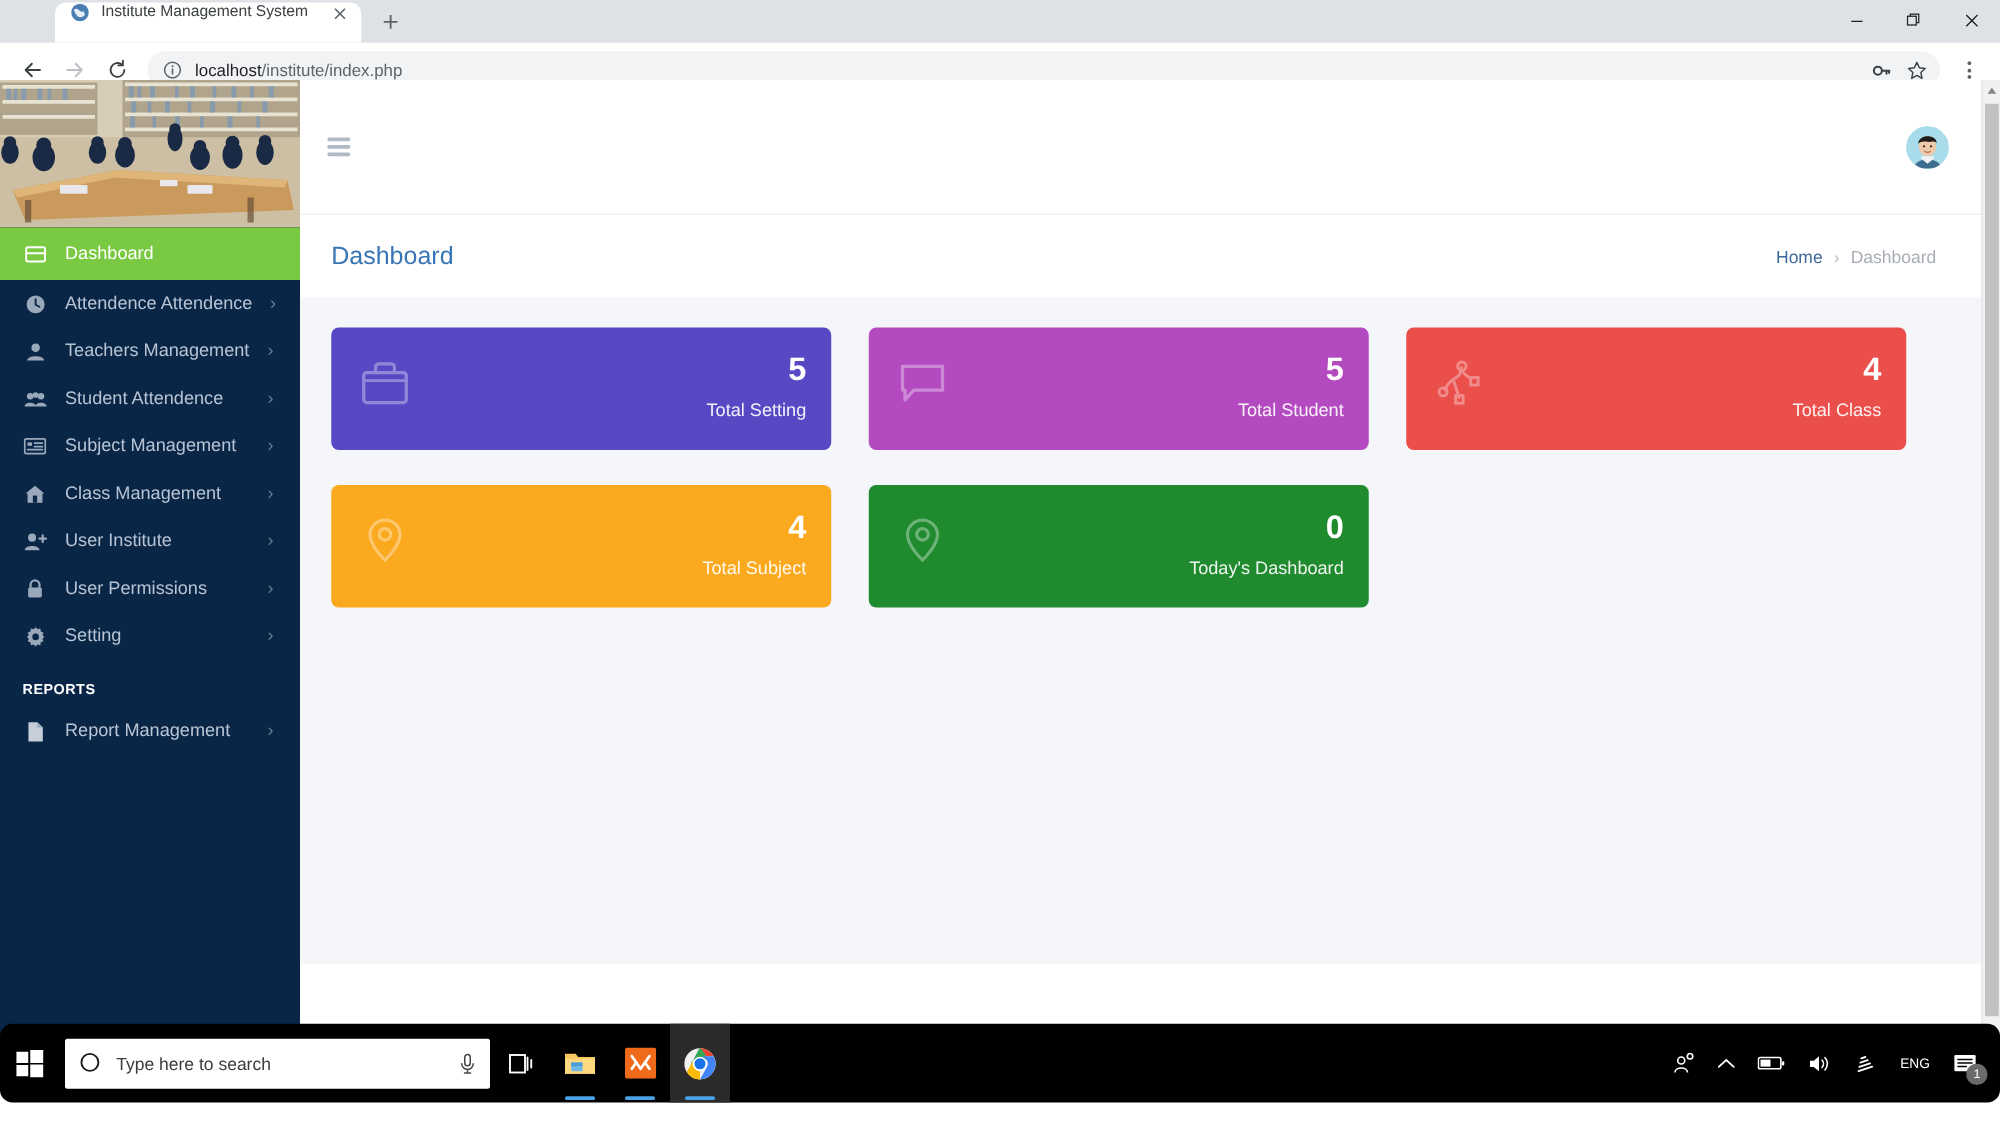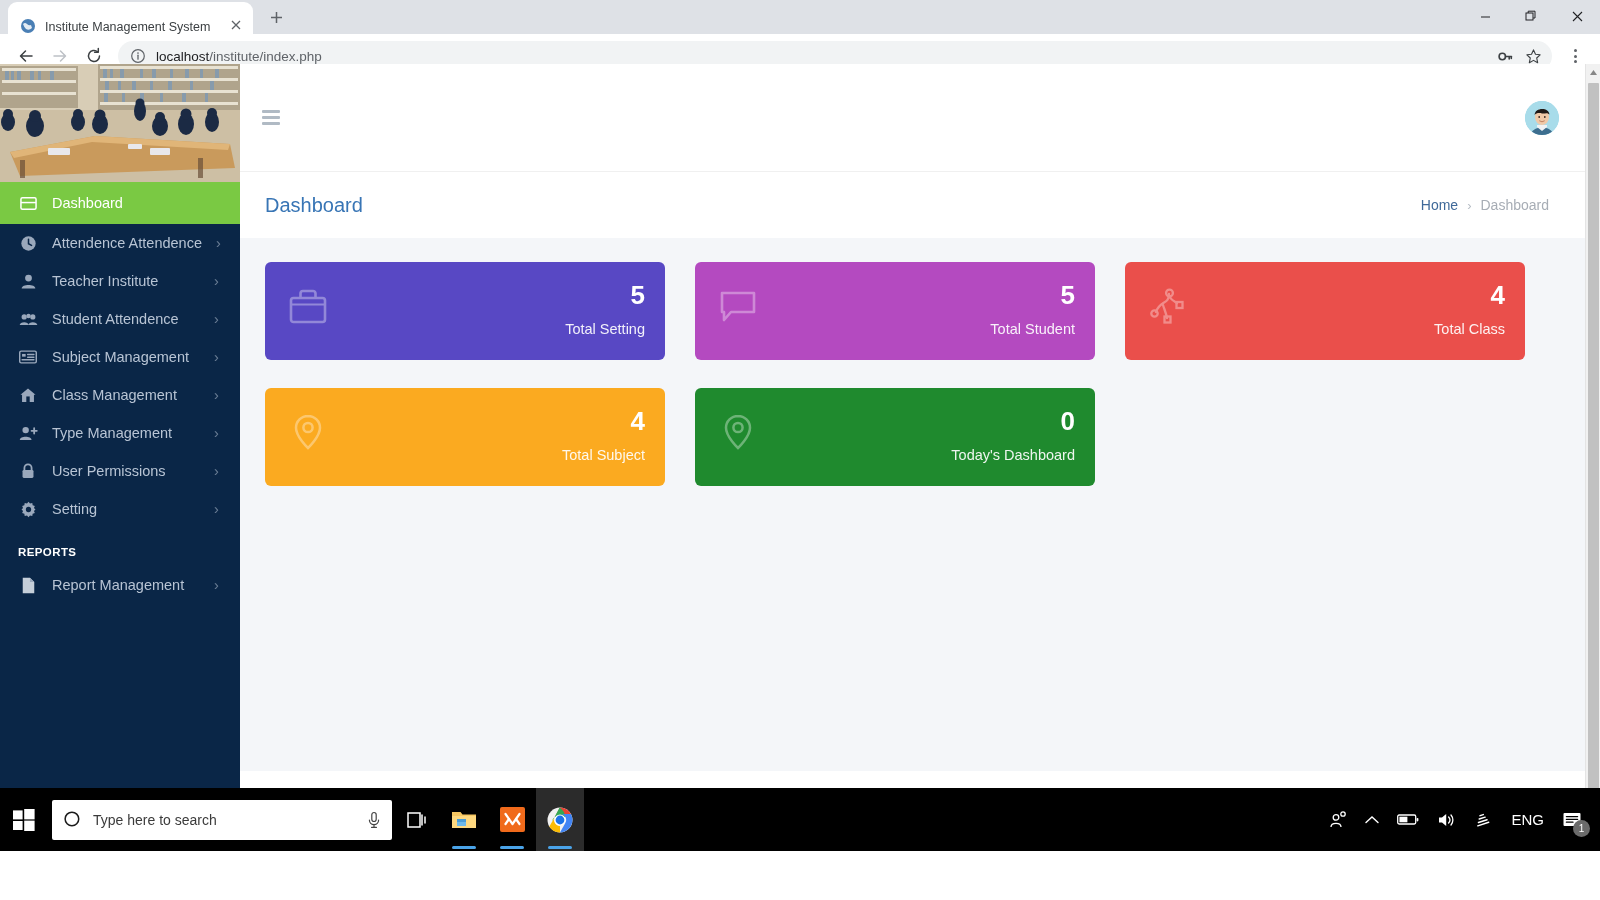--- a/index.html
+++ b/index.html
@@ -9,22 +9,22 @@
     overflow: hidden;
     background: #ffffff;
   }
 
   
   .browser { width: 1600px; height: 837px; background: #dee1e6; position: relative; }
 
   .tabstrip { height: 34px; background: #dee1e6; display: flex; align-items: flex-end; padding-left: 8px; position: relative; }
   .tab {
     height: 32px; width: 245px; background: #ffffff;
-    border-radius: 9px 9px 0 0; display: flex; align-items: flex-end;
-    padding: 0 8px 0 12px; gap: 9px; position: relative;
+    border-radius: 9px 9px 0 0; display: flex; align-items: flex-start;
+    padding: 0 8px 0 12px; gap: 9px; position: relative; margin-left: 36px;
   }
   .tab-favicon { width: 16px; height: 16px; flex: 0 0 16px; }
   .tab-title {
     flex: 1; font-size: 12.5px; color: #3c4043; white-space: nowrap;
     overflow: hidden; text-overflow: ellipsis;
   }
   .tab-close { width: 18px; height: 18px; flex: 0 0 18px; display: flex; align-items: center; justify-content: center; border-radius: 50%; }
   .newtab { width: 30px; height: 30px; margin-left: 8px; margin-bottom: 2px; display: flex; align-items: center; justify-content: center; border-radius: 50%; }
 
   .wincontrols { position: absolute; right: 0; top: 0; display: flex; height: 32px; }
@@ -109,32 +109,32 @@
   
   .pg-footer { position: absolute; left: 240px; bottom: 0; width: 1345px; height: 66px; background: #ffffff; }
   .pg-footer .ftr-block { position: absolute; right: 96px; top: 10px; width: 100px; height: 32px; background: #ffffff; }
 
   
   .scrollbar { width: 15px; height: 773px; background: #f1f1f1; position: relative; border-left: 1px solid #e4e4e4; }
   .sb-arrow-btn { height: 17px; display: flex; align-items: center; justify-content: center; }
   .sb-thumb { position: absolute; left: 2px; top: 19px; width: 11px; height: 730px; background: #c1c1c1; border-radius: 1px; }
 
   
-  .taskbar { position: absolute; left: 0; top: 788px; width: 1600px; height: 63px; background: #000000; display: flex; align-items: center; }
+  .taskbar { position: absolute; left: 0; top: 819px; width: 1600px; height: 63px; background: #000000; display: flex; align-items: center; border-radius: 10px; }
   .start { width: 48px; height: 63px; display: flex; align-items: center; justify-content: center; }
   .tb-search {
     width: 340px; height: 40px; background: #ffffff; border-radius: 2px;
     display: flex; align-items: center; padding: 0 10px 0 12px; gap: 12px; margin-left: 4px;
   }
   .tb-search .s-txt { flex: 1; font-size: 14px; color: #3b3b3b; }
   .tb-icon { width: 48px; height: 63px; display: flex; align-items: center; justify-content: center; position: relative; }
   .tb-icon.running::after { content: ""; position: absolute; bottom: 2px; left: 12px; width: 24px; height: 3px; background: #4aa3e8; border-radius: 2px; }
   .tb-icon.active { background: #2b2b2b; }
   .tray { margin-left: auto; display: flex; align-items: center; gap: 0; padding-right: 6px; height: 63px; }
-  .tray-it { padding: 0 9px; height: 63px; display: flex; align-items: center; justify-content: center; color: #ffffff; font-size: 15px; }
+  .tray-it { padding: 0 9px; height: 63px; display: flex; align-items: center; justify-content: center; color: #ffffff; font-size: 11px; }
   .notif { position: relative; padding: 0 12px 0 9px; height: 63px; display: flex; align-items: center; }
   .notif .badge {
     position: absolute; right: 4px; bottom: 14px; width: 17px; height: 17px; border-radius: 50%;
     background: #6b6b6b; color: #fff; font-size: 10px; display: flex; align-items: center; justify-content: center;
   }
 </style>
 </head>
 <body>
 
 <div class="browser">
@@ -333,21 +333,21 @@
             <span class="sb-arrow">›</span>
           </div>
 
           <div class="sb-item">
             <span class="sb-ic">
               <svg width="17" height="17" viewBox="0 0 18 18">
                   <circle cx="9" cy="5.4" r="3.6" fill="#9aa8bc"></circle>
                   <path d="M1.8 16.4 C1.8 11.6 16.2 11.6 16.2 16.4 Z" fill="#9aa8bc"></path>
                 </svg>
             </span>
-            <span class="sb-lbl">Teacher Institute</span>
+            <span class="sb-lbl">Teachers Management</span>
             <span class="sb-arrow">›</span>
           </div>
 
           <div class="sb-item">
             <span class="sb-ic">
               <svg width="19" height="17" viewBox="0 0 22 18">
                 <circle cx="6" cy="6" r="3" fill="#9aa8bc"></circle>
                   <circle cx="16" cy="6" r="3" fill="#9aa8bc"></circle>
                   <circle cx="11" cy="5" r="2.6" fill="#9aa8bc"></circle>
                 <path d="M0.8 15.5 C0.8 11 11.2 11 11.2 15.5 Z" fill="#9aa8bc"></path>
@@ -383,21 +383,21 @@
 
 
           <div class="sb-item">
             <span class="sb-ic">
               <svg width="19" height="17" viewBox="0 0 20 18">
                 <circle cx="7" cy="5.4" r="3.4" fill="#9aa8bc"></circle>
                   <path d="M0.8 16 C0.8 11.4 13.2 11.4 13.2 16 Z" fill="#9aa8bc"></path>
                 <path d="M16 3.4 V9 M13.2 6.2 H18.8" stroke="#9aa8bc" stroke-width="1.9" stroke-linecap="round"></path>
               </svg>
             </span>
-            <span class="sb-lbl">Type Management</span>
+            <span class="sb-lbl">User Institute</span>
             <span class="sb-arrow">›</span>
           </div>
 
           <div class="sb-item">
             <span class="sb-ic">
               <svg width="16" height="17" viewBox="0 0 16 18">
                 <path d="M4.2 7.6 V5.2 A3.8 3.8 0 0 1 11.8 5.2 V7.6" fill="none" stroke="#9aa8bc" stroke-width="1.9"></path>
                 <rect x="2.2" y="7.4" width="11.6" height="8.4" rx="1.4" fill="#9aa8bc"></rect>
               </svg>
             </span>

